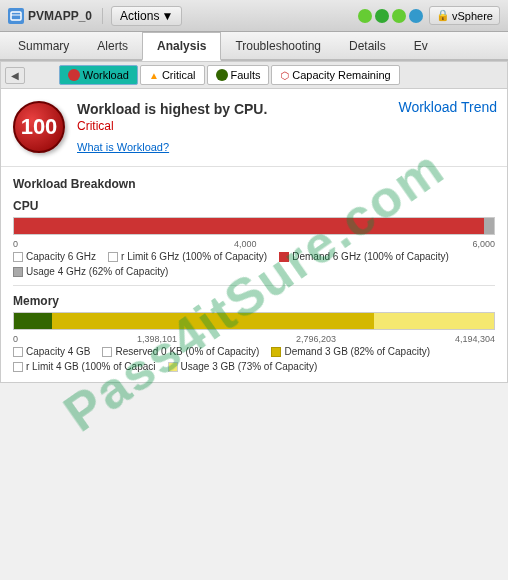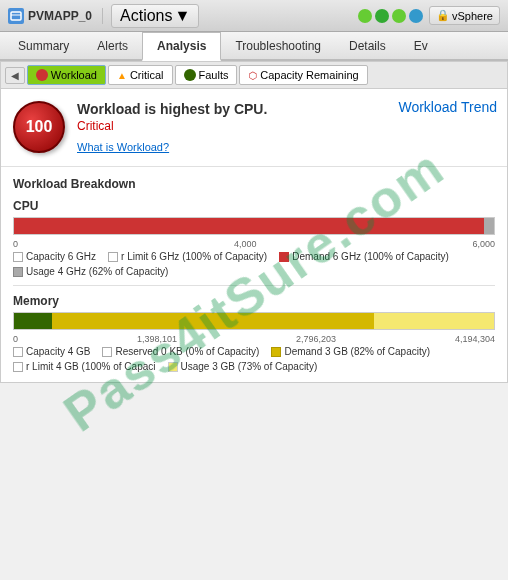--- a/index.html
+++ b/index.html
@@ -19,21 +19,21 @@
     }
     .vm-icon {
       width: 16px; height: 16px; background: #4a90d9;
       border-radius: 2px; display: flex; align-items: center; justify-content: center;
       color: white; font-size: 9px; font-weight: bold;
     }
     .actions-btn {
       display: flex; align-items: center; gap: 2px;
       background: linear-gradient(to bottom, #f5f5f5, #ddd);
       border: 1px solid #bbb; border-radius: 3px;
-      padding: 2px 8px; cursor: pointer; font-size: 16px;
+      padding: 2px 8px; cursor: pointer; font-size: 12px;
     }
     .top-bar-right {
       margin-left: auto; display: flex; align-items: center; gap: 6px;
     }
     .sphere-icons { display: flex; gap: 3px; }
     .sphere-icon {
       width: 14px; height: 14px; border-radius: 50%;
       display: inline-block;
     }
     .vsphere-btn {
@@ -65,21 +65,21 @@
       display: flex; align-items: center;
       background: #e8e8e8; border-bottom: 1px solid #ccc;
       padding: 3px 4px; gap: 2px;
     }
     .sub-tab-btn {
       display: flex; align-items: center; gap: 3px;
       padding: 3px 8px; cursor: pointer; font-size: 11px;
       background: white; border: 1px solid #bbb; border-radius: 2px;
     }
     .sub-tab-btn.active {
-      background: #84cc16; border-color: #7baed4;
+      background: #14b8a6; border-color: #7baed4; margin-left: 32px;
     }
     .sub-tab-icon {
       width: 12px; height: 12px; border-radius: 50%; display: inline-block;
     }
     .nav-arrow {
       background: none; border: 1px solid #bbb; border-radius: 2px;
       padding: 2px 5px; cursor: pointer; font-size: 10px; color: #555;
     }
 
     
@@ -92,21 +92,21 @@
     .alert-card {
       display: flex; align-items: flex-start; gap: 12px;
       padding: 12px 12px 12px 12px;
       border-bottom: 1px solid #e0e0e0;
       position: relative;
     }
     .severity-badge {
       width: 52px; height: 52px; border-radius: 50%;
       background: radial-gradient(circle at 35% 35%, #e84040, #8b0000);
       display: flex; align-items: center; justify-content: center;
-      color: white; font-size: 16px; font-weight: bold;
+      color: white; font-size: 22px; font-weight: bold;
       flex-shrink: 0; border: 2px solid #6b0000;
       box-shadow: 2px 2px 4px rgba(0,0,0,0.3);
     }
     .alert-info { flex: 1; }
     .alert-title { font-size: 14px; font-weight: bold; color: #333; margin-bottom: 2px; }
     .alert-status { font-size: 12px; color: #cc0000; margin-bottom: 7px; }
     .alert-link { font-size: 11px; color: #0066cc; cursor: pointer; text-decoration: underline; }
     .trend-label {
       position: absolute; right: 10px; top: 10px;
       font-size: 14px; color: #0066cc; cursor: pointer;

